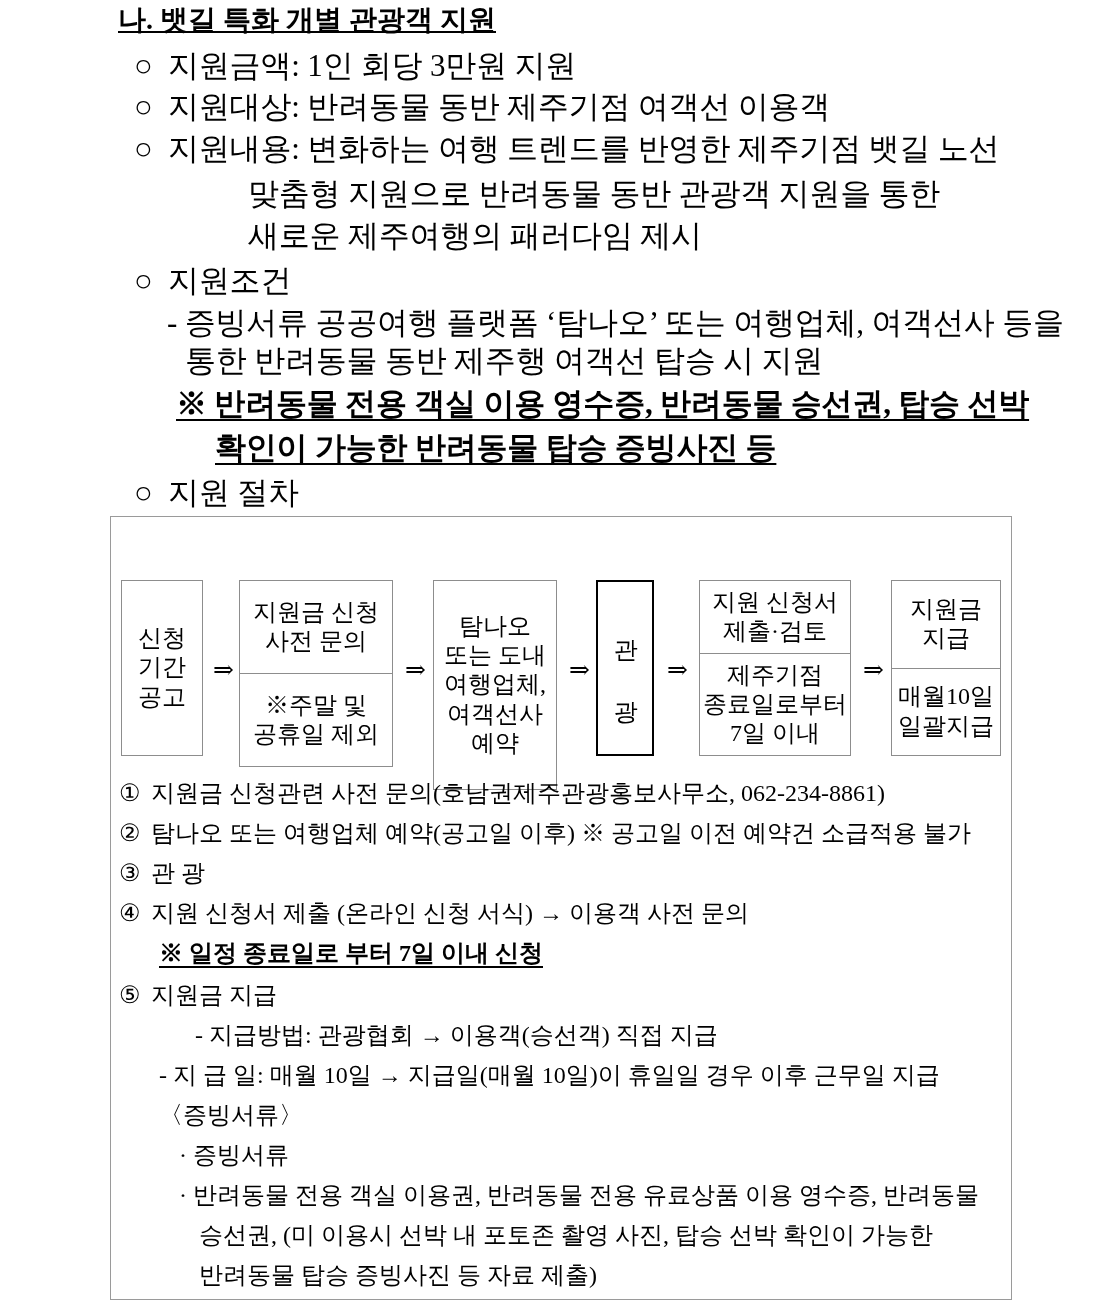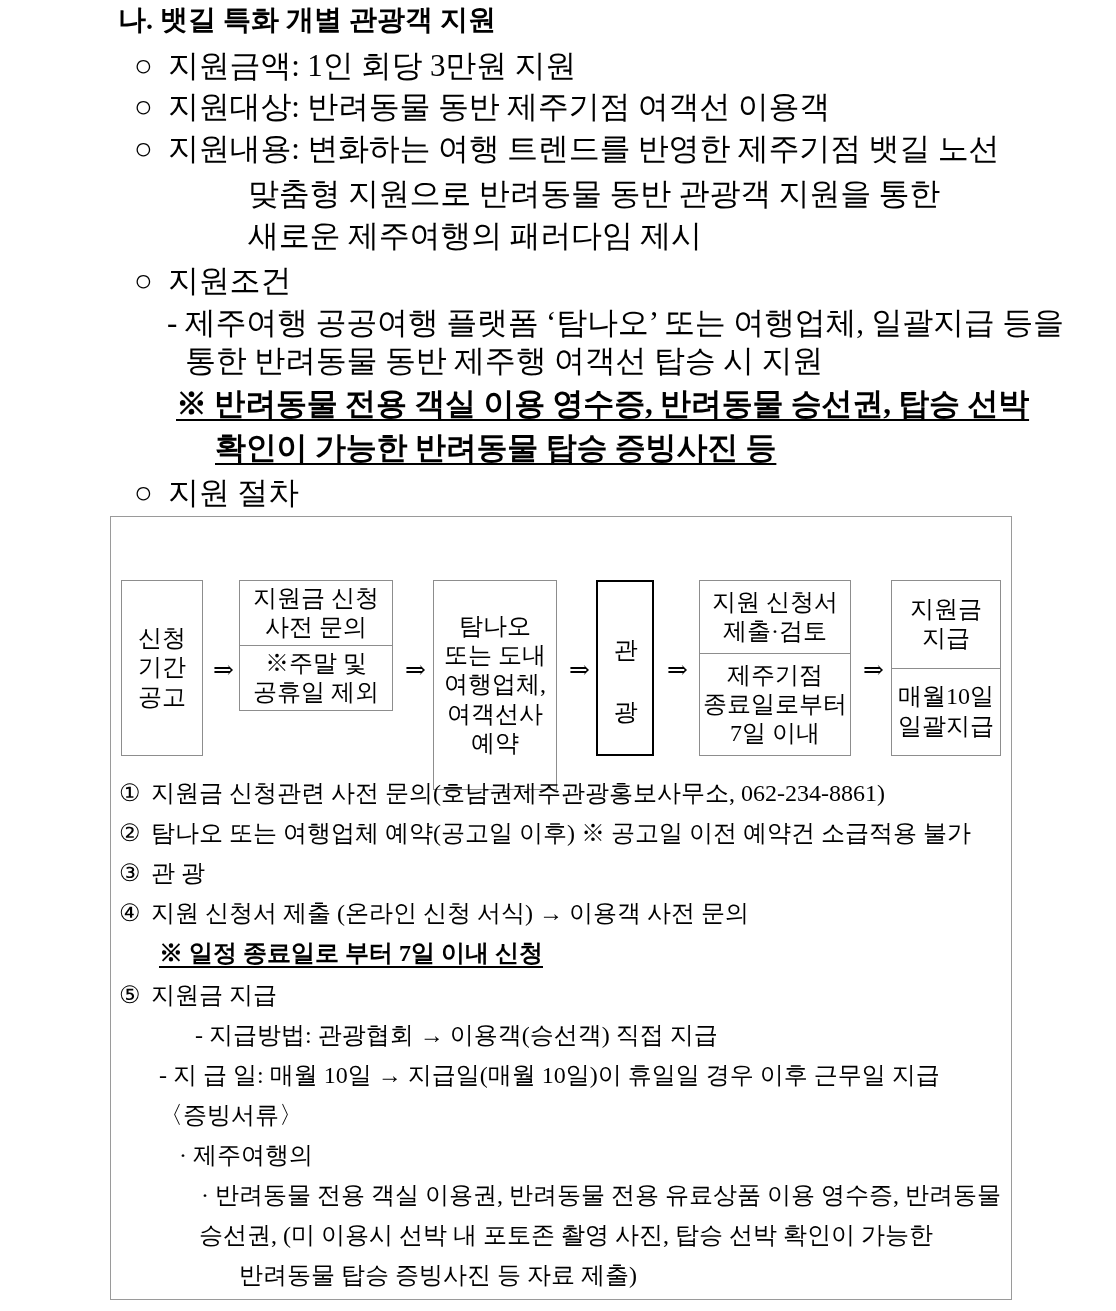--- a/index.html
+++ b/index.html
@@ -27,20 +27,21 @@
     position: absolute;
     white-space: nowrap;
     font-size: 31px;
     line-height: 1;
     letter-spacing: -0.2px;
   }
   .heading {
     font-weight: bold;
     font-size: 28px;
     letter-spacing: 0px;
+    text-decoration: underline;
   }
   .bullet-marker {
     display: inline-block;
     width: 34px;
   }
   .u {
     text-decoration: underline;
     text-underline-offset: 5px;
     text-decoration-thickness: 1.6px;
   }
@@ -135,21 +136,21 @@
 
   <div class="line" style="left:134px; top:133px;">
     <span class="bullet-marker">○</span><span>지원내용: 변화하는 여행 트렌드를 반영한 제주기점 뱃길 노선</span>
   </div>
   <div class="line" style="left:248px; top:178px;">맞춤형 지원으로 반려동물 동반 관광객 지원을 통한</div>
   <div class="line" style="left:248px; top:220px;">새로운 제주여행의 패러다임 제시</div>
 
   <div class="line" style="left:134px; top:265px;">
     <span class="bullet-marker">○</span><span>지원조건</span>
   </div>
-  <div class="line" style="left:167px; top:307px;">- 제주여행 공공여행 플랫폼 ‘탐나오’ 또는 여행업체, 일괄지급 등을</div>
+  <div class="line" style="left:167px; top:307px;">- 증빙서류 공공여행 플랫폼 ‘탐나오’ 또는 여행업체, 여객선사 등을</div>
   <div class="line" style="left:185px; top:345px;">통한 반려동물 동반 제주행 여객선 탑승 시 지원</div>
 
   <div class="line bold u" style="left:176px; top:388px;">※ 반려동물 전용 객실 이용 영수증, 반려동물 승선권, 탑승 선박</div>
   <div class="line bold u" style="left:215px; top:432px;">확인이 가능한 반려동물 탑승 증빙사진 등</div>
 
   <div class="line" style="left:134px; top:477px;">
     <span class="bullet-marker">○</span><span>지원 절차</span>
   </div>
 
   <div class="proc-box">
@@ -158,21 +159,21 @@
 
       <div class="fbox" style="left:10px; top:63px; width:82px; height:176px;">
         <div class="fcell">
           <span class="ln">신청</span>
           <span class="ln">기간</span>
           <span class="ln">공고</span>
         </div>
       </div>
       <div class="arrow" style="left:102px; top:140px;">⇒</div>
 
-      <div class="fbox" style="left:128px; top:63px; width:154px; height:131px;">
+      <div class="fbox" style="left:128px; top:63px; width:154px; height:187px;">
         <div class="fcell top">
           <span class="ln">지원금 신청</span>
           <span class="ln">사전 문의</span>
         </div>
         <div class="fcell">
           <span class="ln">※주말 및</span>
           <span class="ln">공휴일 제외</span>
         </div>
       </div>
       <div class="arrow" style="left:294px; top:140px;">⇒</div>
@@ -239,19 +240,19 @@
     <div class="pl small bold u" style="left:48px; top:424px;">※ 일정 종료일로 부터 7일 이내 신청</div>
 
     <div class="pl small" style="left:8px; top:466px;">
       <span class="num">⑤</span><span>지원금 지급</span>
     </div>
 
     <div class="pl small" style="left:40px; top:506px;margin-left:44px;">- 지급방법: 관광협회 → 이용객(승선객) 직접 지급</div>
     <div class="pl small" style="left:48px; top:546px;">- 지 급 일: 매월 10일 → 지급일(매월 10일)이 휴일일 경우 이후 근무일 지급</div>
 
     <div class="pl small" style="left:48px; top:586px;">〈증빙서류〉</div>
-    <div class="pl small" style="left:68px; top:626px;">· 제주여행의</div>
-    <div class="pl small" style="left:68px; top:666px;margin-left:22px;">· 반려동물 전용 객실 이용권, 반려동물 전용 유료상품 이용 영수증, 반려동물</div>
+    <div class="pl small" style="left:68px; top:626px;">· 증빙서류</div>
+    <div class="pl small" style="left:68px; top:666px;">· 반려동물 전용 객실 이용권, 반려동물 전용 유료상품 이용 영수증, 반려동물</div>
     <div class="pl small" style="left:88px; top:706px;">승선권, (미 이용시 선박 내 포토존 촬영 사진, 탑승 선박 확인이 가능한</div>
-    <div class="pl small" style="left:88px; top:746px;margin-left:40px;">반려동물 탑승 증빙사진 등 자료 제출)</div>
+    <div class="pl small" style="left:88px; top:746px;">반려동물 탑승 증빙사진 등 자료 제출)</div>
 
   </div>
 </div>
 
 </body></html>

